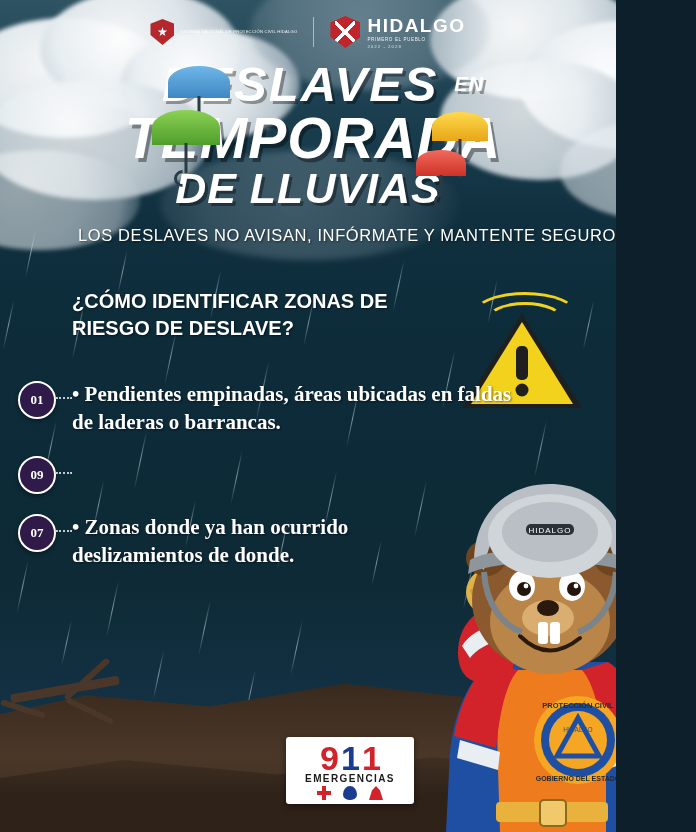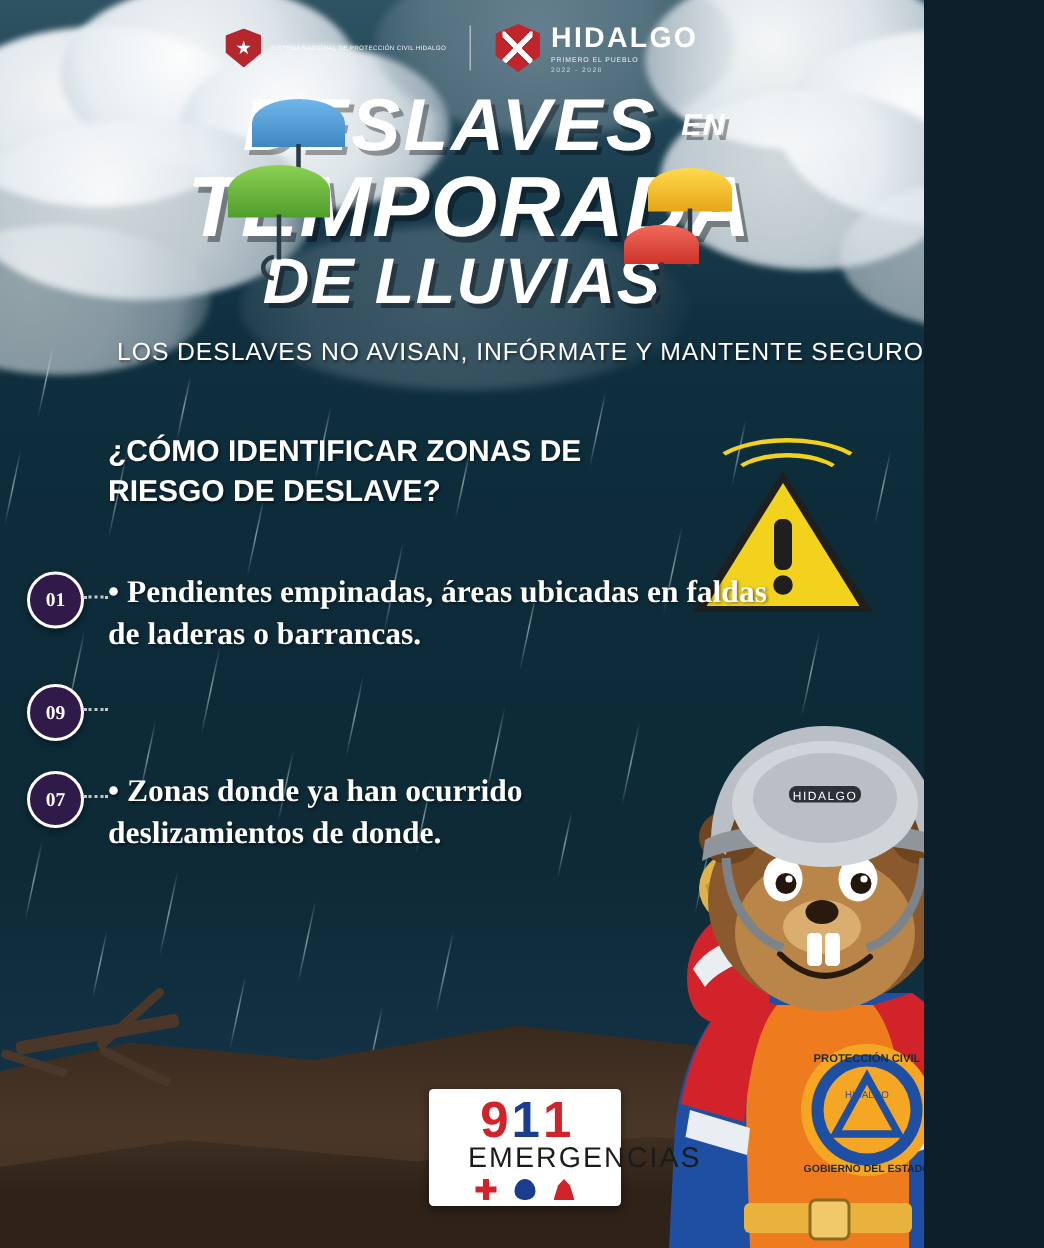--- a/index.html
+++ b/index.html
@@ -344,26 +344,25 @@
   }
   .n-d {
     font-size: 34px;
     font-weight: bold;
     line-height: .95;
     letter-spacing: -1px;
   }
   .n-red { color: #d2232a; }
   .n-blue { color: #1b3d8f; }
   .n-word {
-    font-size: 19px;
-    font-weight: normal;
+    font-size: 10px;
+    font-weight: bold;
     letter-spacing: 1.4px;
     color: #1b1b1b;
     margin-top: -1px;
-    margin-left: 20px;
   }
   .n-icons {
     display: flex;
     justify-content: center;
     gap: 12px;
     margin-top: 2px;
   }
   .n-ic { width: 14px; height: 14px; position: relative; }
   .ic-cross { }
   .ic-cross:before, .ic-cross:after {

